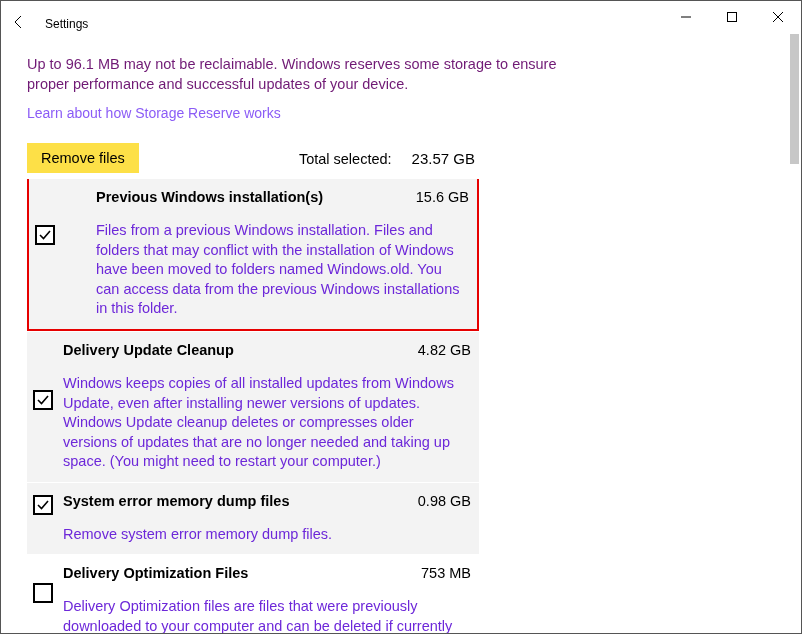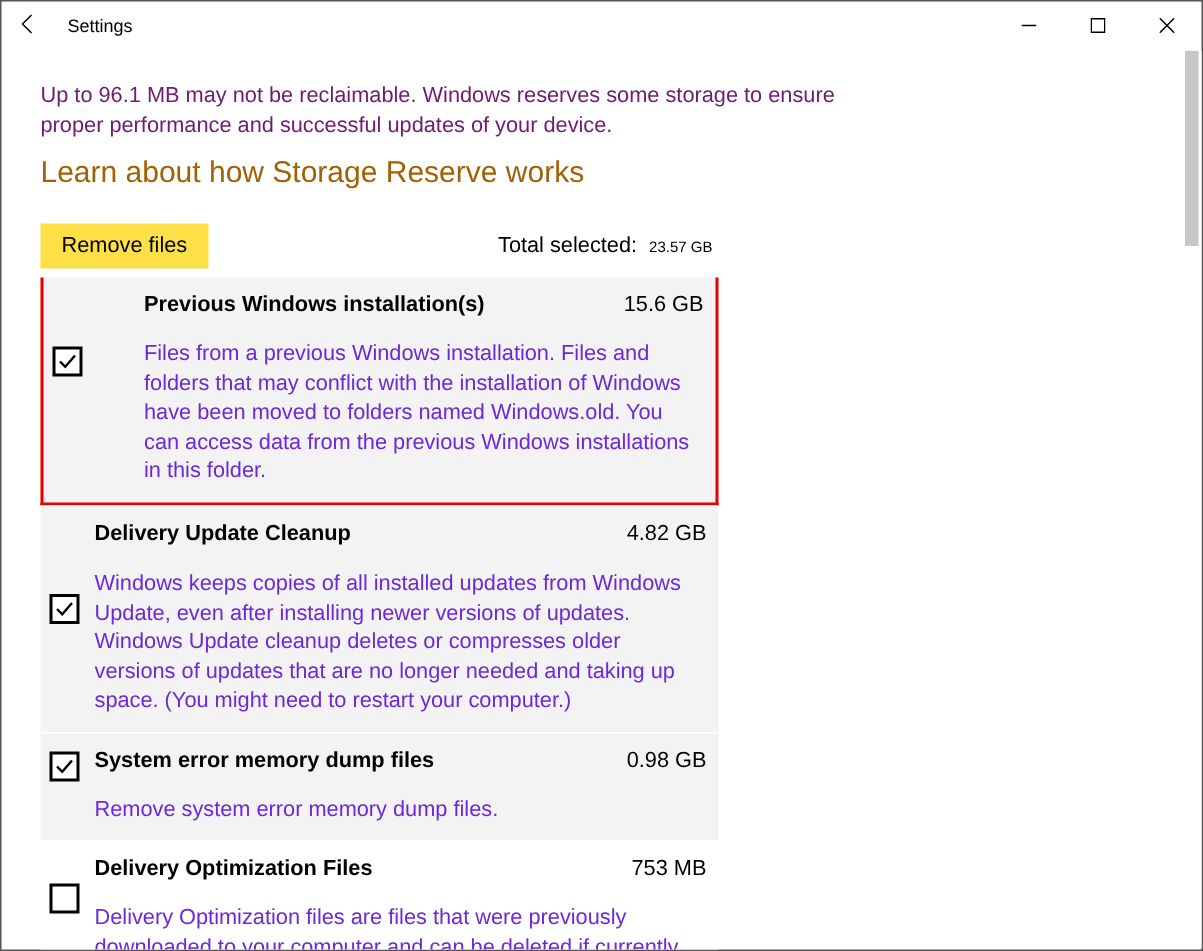--- a/index.html
+++ b/index.html
@@ -1,34 +1,34 @@
 <!DOCTYPE html>
 <html><head>
 <meta charset="utf-8">
 <style>
   * { box-sizing: border-box; margin: 0; padding: 0; }
   html, body { width: 802px; height: 634px; font-family: "Segoe UI", Arial, sans-serif; background: #fff; color: #000; overflow: hidden; }
   .window { width: 802px; height: 634px; border: 1px solid #555; position: relative; display: flex; flex-direction: column; }
-  .titlebar { height: 32px; display: flex; align-items: center; justify-content: space-between; padding: 0 0 0 10px; font-size: 12px; }
+  .titlebar { height: 32px; display: flex; align-items: flex-end; justify-content: space-between; padding: 0 0 0 10px; font-size: 12px; }
   .titlebar-left { display: flex; align-items: center; gap: 18px; }
   .titlebar-left .back svg { width: 16px; height: 16px; }
   .titlebar-title { font-size: 12px; color: #000; }
   .winbtns { display: flex; }
   .winbtn { width: 46px; height: 32px; display: flex; align-items: center; justify-content: center; }
   .winbtn svg { width: 10px; height: 10px; }
   .content { flex: 1; padding: 22px 26px 0 26px; overflow: hidden; position: relative; }
   .page-head { display: flex; align-items: center; gap: 16px; margin-bottom: 18px; }
   .page-head .home svg { width: 18px; height: 18px; }
   .page-title { font-size: 28px; font-weight: 400; }
   .intro { font-size: 14.5px; line-height: 1.35; color: #701a75; max-width: 560px; margin-bottom: 10px; }
-  .link { color: #a16207; font-size: 20px; display: inline-block; margin-bottom: 22px; cursor: pointer; }
+  .link { color: #8b5cf6; font-size: 14px; display: inline-block; margin-bottom: 22px; cursor: pointer; }
   .actionrow { display: flex; align-items: center; width: 448px; margin-bottom: 6px; }
   .remove-btn { background: #fde047; border: none; font-size: 14.5px; padding: 7px 14px; cursor: pointer; font-family: inherit; }
   .total { margin-left: auto; font-size: 14.5px; }
-  .total .val { font-size: 10px; margin-left: 4px; }
+  .total .val { font-size: 15px; margin-left: 16px; }
   .list { width: 452px; }
   .item { display: flex; align-items: flex-start; padding: 10px 8px 10px 6px; background: #f3f3f3; border-top: 1px solid #fff; }
   .item.nohl { background: #fff; }
   .item.first { border-top: none; }
   .highlight { border: 2.5px solid #e60000; gap: 31px; }
   .cb { width: 20px; height: 20px; border: 2px solid #000; margin-top: 36px; margin-right: 10px; flex-shrink: 0; display: flex; align-items: center; justify-content: center; background: #fff; }
   .cb.mid { margin-top: 48px; }
   .cb.low { margin-top: 2px; }
   .cb.low2 { margin-top: 18px; }
   .cb svg { width: 14px; height: 14px; display: none; }

